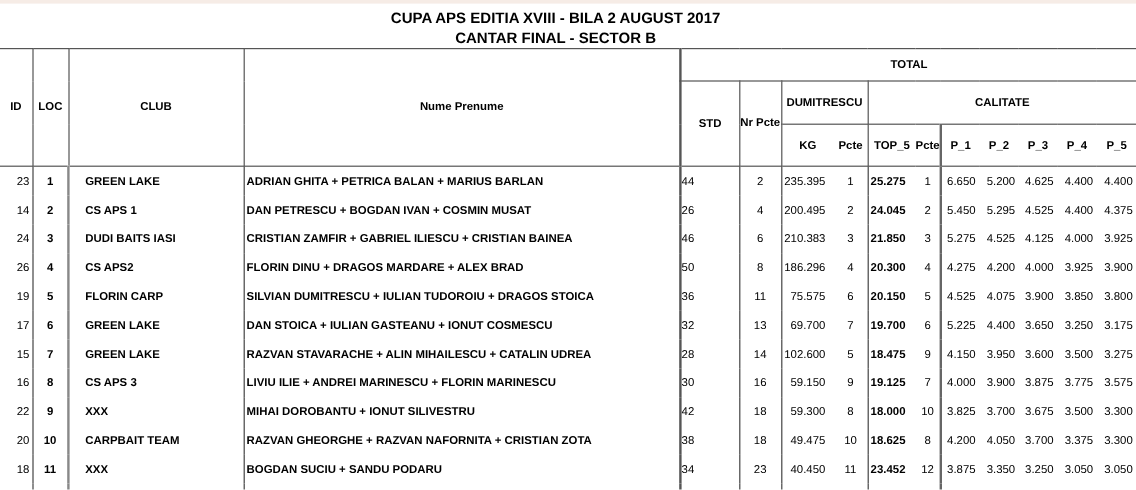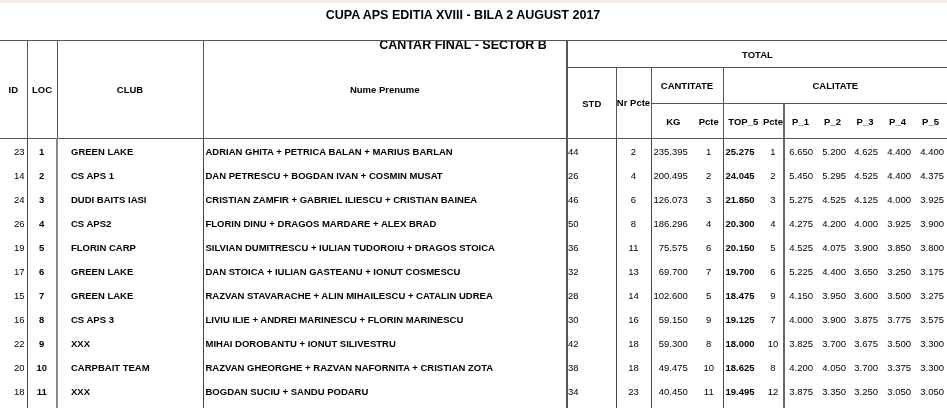--- a/index.html
+++ b/index.html
@@ -1,20 +1,20 @@
 <!DOCTYPE html>
 <html><head>
 <meta charset="utf-8">
 <style>
   html, body { margin:0; padding:0; background:#ffffff; }
   body { width:947px; height:408px; overflow:hidden; position:relative;
          font-family:"Liberation Sans", sans-serif; color:#000; }
   .topstrip { position:absolute; left:0; top:0; width:947px; height:3px; background:#f6ece6; }
   .title { position:absolute; left:203px; width:520px; text-align:center; font-weight:bold; font-size:12.5px; }
-  .t1 { top:8px; } .t2 { top:38px; }
+  .t1 { top:8px; } .t2 { top:25px; }
   table { position:absolute; left:0; top:40px; border-collapse:collapse; table-layout:fixed;
           width:947px; font-size:9.5px; font-weight:bold; }
   th { font-weight:bold; border:1px solid #555; text-align:center; padding:0; font-size:9.5px; }
   td { padding:0; height:24px; white-space:nowrap; overflow:hidden; }
   thead tr.r1 th { height:26px; }
   thead tr.r2 th { height:35px; }
   thead tr.r3 th { height:34px;margin-left:32px; }
   .c-id { text-align:right; padding-right:2px; border-right:1px solid #444; font-weight:normal; }
   .c-loc { text-align:center; border-right:2px solid #888; }
   .c-club { padding-left:13px; border-right:1px solid #444; }
@@ -57,21 +57,21 @@
     <tr class="r1">
       <th rowspan="3" style="border-left:0">ID</th>
       <th rowspan="3">LOC</th>
       <th rowspan="3">CLUB</th>
       <th rowspan="3" style="border-right:2px solid #555">Nume Prenume</th>
       <th colspan="11" style="border-right:0">TOTAL</th>
     </tr>
     <tr class="r2">
       <th rowspan="2">STD</th>
       <th rowspan="2" style="line-height:16px"><span>Nr Pcte</span></th>
-      <th colspan="2">CANTITATE</th>
+      <th colspan="2">DUMITRESCU</th>
       <th colspan="7" style="border-right:0">CALITATE</th>
     </tr>
     <tr class="r3">
       <th style="border-right:0">KG</th>
       <th style="border-left:0">Pcte</th>
       <th style="border-right:0">TOP_5</th>
       <th style="border-left:0;border-right:2px solid #666">Pcte</th>
       <th style="border-right:0">P_1</th>
       <th style="border-left:0;border-right:0">P_2</th>
       <th style="border-left:0;border-right:0">P_3</th>
@@ -116,21 +116,21 @@
     <td class="c-p">4.375</td>
   </tr>
 
   <tr>
     <td class="c-id">24</td>
     <td class="c-loc">3</td>
     <td class="c-club">DUDI BAITS IASI</td>
     <td class="c-nume">CRISTIAN ZAMFIR + GABRIEL ILIESCU + CRISTIAN BAINEA</td>
     <td class="c-std">46</td>
     <td class="c-nr">6</td>
-    <td class="c-kg">126.073</td>
+    <td class="c-kg">210.383</td>
     <td class="c-pc">3</td>
     <td class="c-top">21.850</td>
     <td class="c-pc2">3</td>
     <td class="c-p">5.275</td>
     <td class="c-p">4.525</td>
     <td class="c-p">4.125</td>
     <td class="c-p">4.000</td>
     <td class="c-p">3.925</td>
   </tr>
 
@@ -262,21 +262,21 @@
 
   <tr>
     <td class="c-id">18</td>
     <td class="c-loc">11</td>
     <td class="c-club">XXX</td>
     <td class="c-nume">BOGDAN SUCIU + SANDU PODARU</td>
     <td class="c-std">34</td>
     <td class="c-nr">23</td>
     <td class="c-kg small">40.450</td>
     <td class="c-pc">11</td>
-    <td class="c-top">19.495</td>
+    <td class="c-top">23.452</td>
     <td class="c-pc2">12</td>
     <td class="c-p">3.875</td>
     <td class="c-p">3.350</td>
     <td class="c-p">3.250</td>
     <td class="c-p">3.050</td>
     <td class="c-p">3.050</td>
   </tr>
 
   <tr>
     <td class="c-id">21</td>

